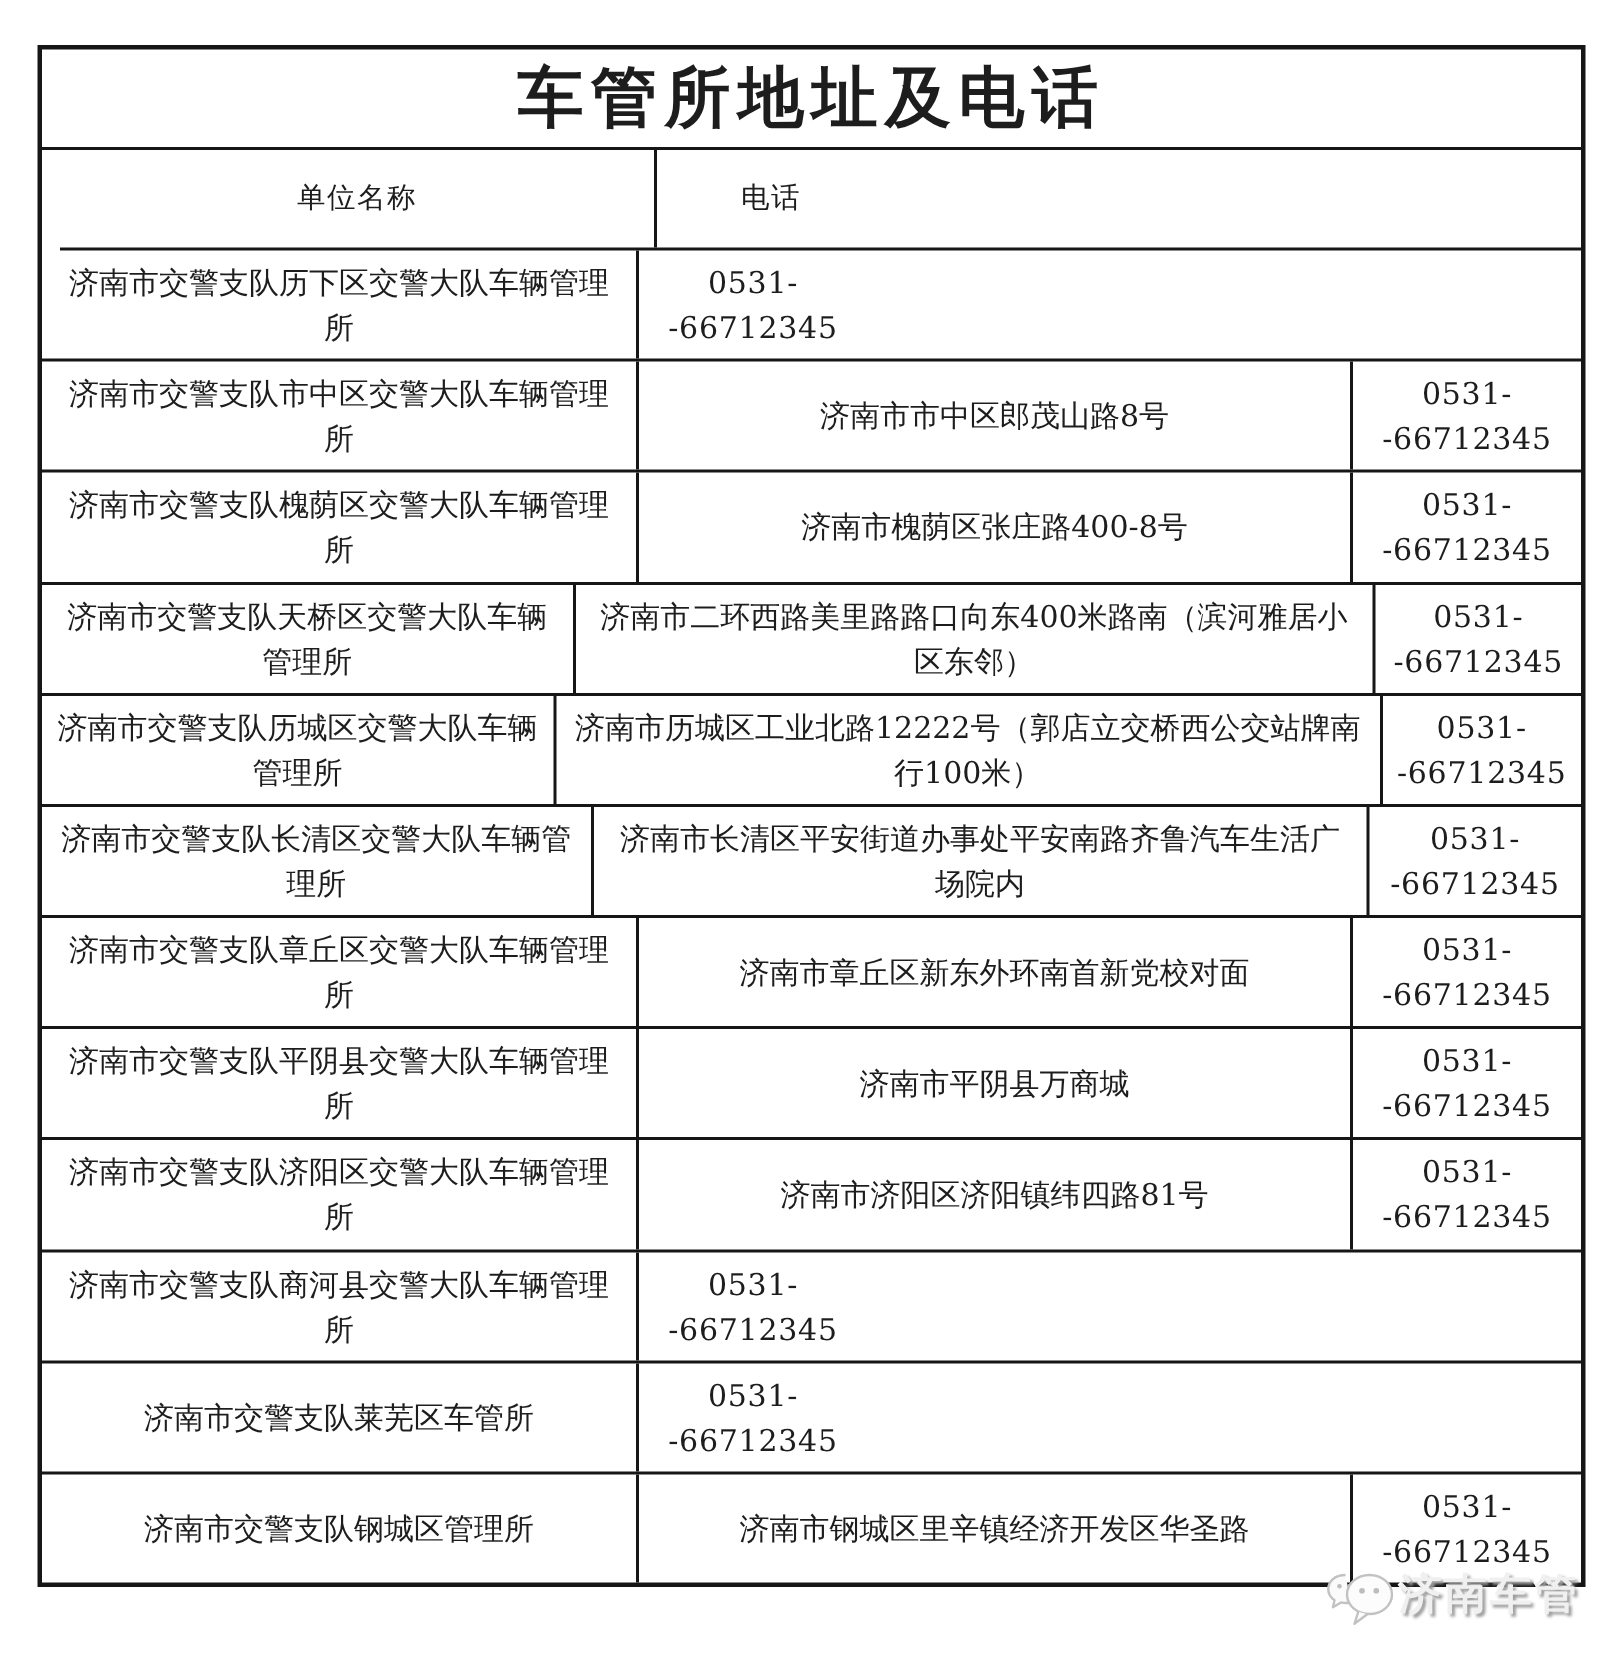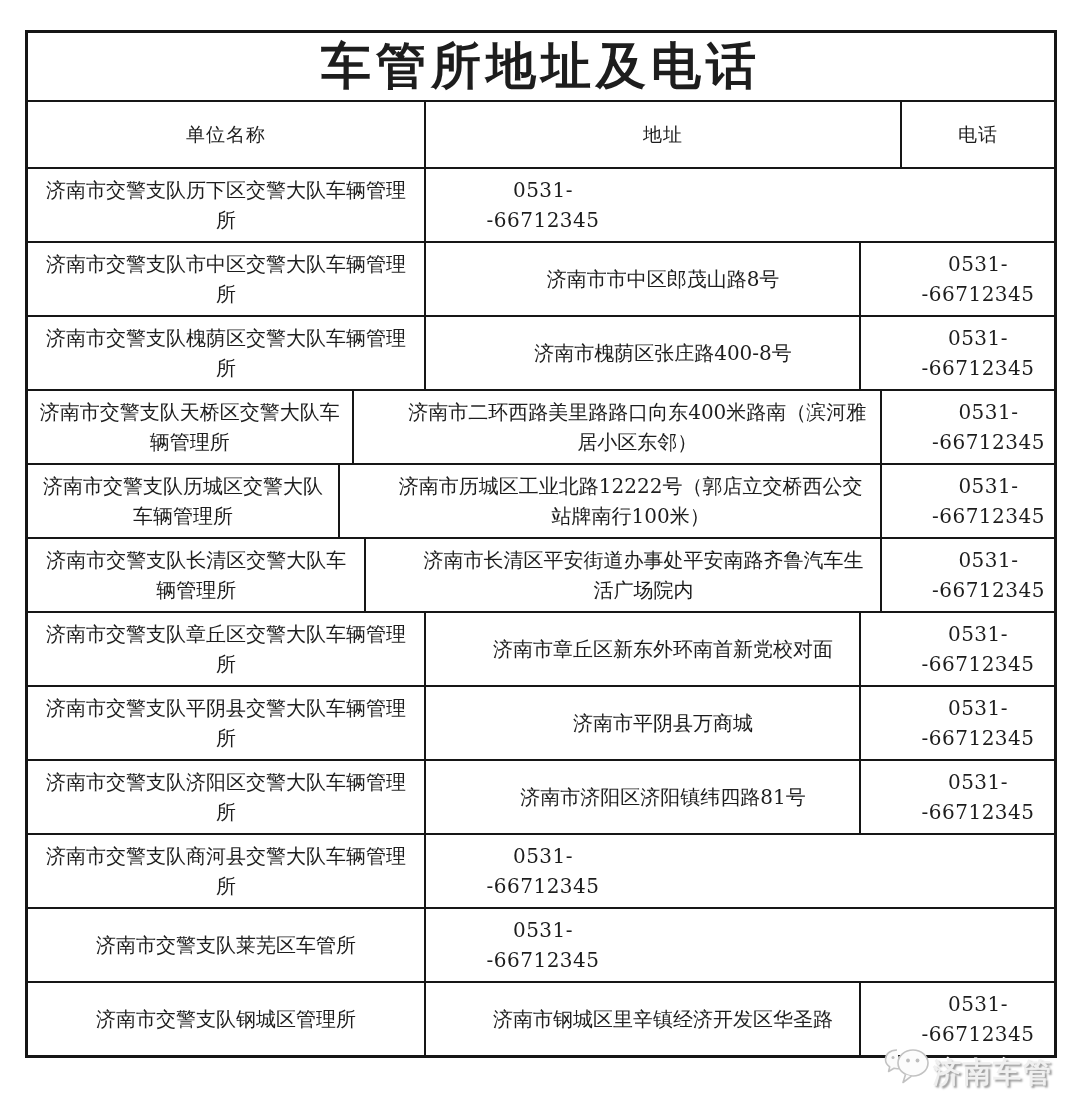--- a/index.html
+++ b/index.html
@@ -30,48 +30,48 @@
     background: #ffffff;
   }
 
   .title-row {
     flex: 0 0 67px;
     border-bottom: 2px solid #161616;
     box-sizing: border-box;
     display: flex;
     align-items: center;
     justify-content: center;
-    font-size: 50px;
+    font-size: 44px;
     font-weight: bold;
     letter-spacing: 5px;
     white-space: nowrap;
   }
 
   .flexrow {
     display: flex;
     box-sizing: border-box;
+    margin-left: 12px;
   }
 
   .header-row {
     flex: 0 0 67px;
     border-bottom: 2px solid #161616;
   }
 
   .body-rows {
     flex: 1 1 auto;
     display: flex;
     flex-direction: column;
   }
 
   .data-row {
     flex: 1 1 0;
     border-bottom: 2px solid #161616;
     box-sizing: border-box;
     display: flex;
-    gap: 41px;
   }
   .data-row:last-child {
     border-bottom: none;
   }
 
   .cell {
     box-sizing: border-box;
     display: flex;
     align-items: center;
     justify-content: center;
@@ -96,21 +96,21 @@
     font-size: 19px;
     letter-spacing: 1px;
   }
 
   
   .watermark {
     position: absolute;
     left: 884px;
     top: 1044px;
     display: flex;
-    align-items: flex-end;
+    align-items: flex-start;
     gap: 3px;
     z-index: 3;
   }
   .wm-text {
     font-size: 28px;
     font-weight: bold;
     letter-spacing: 2px;
     color: #f0f0f0;
     text-shadow: 2px 2px 2px #9c9c9c, -1px -1px 0 #ffffff;
     white-space: nowrap;
@@ -118,21 +118,20 @@
 </style>
 </head>
 <body>
 
 <div class="vm-table">
 
   <div class="title-row">车管所地址及电话</div>
 
   <div class="flexrow header-row">
     <div class="cell c1">单位名称</div>
-    <div class="cell c2">地址</div>
     <div class="cell c3">电话</div>
   </div>
 
   <div class="body-rows">
 
     <div class="data-row">
       <div class="cell c1">济南市交警支队历下区交警大队车辆管理所</div>
       <div class="cell c3">0531--66712345</div>
     </div>
 

